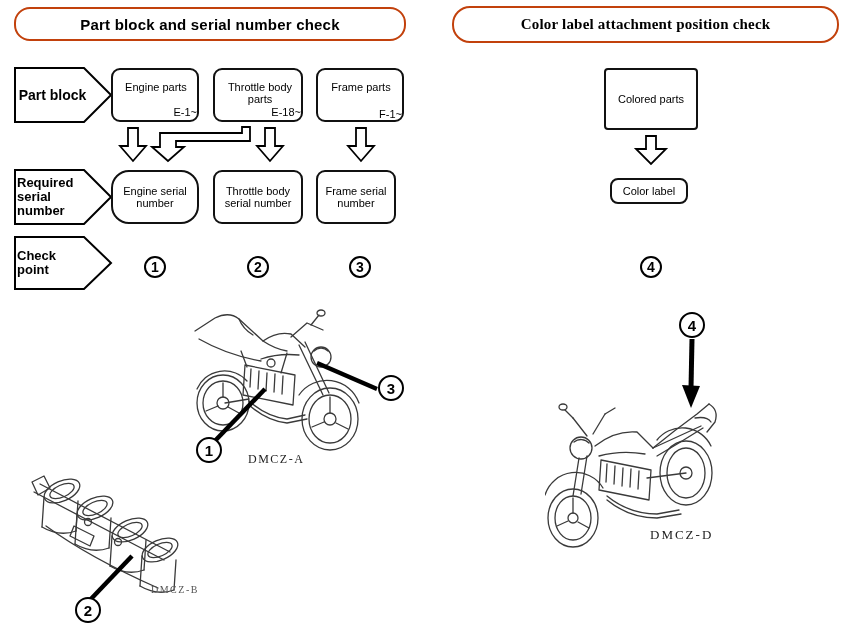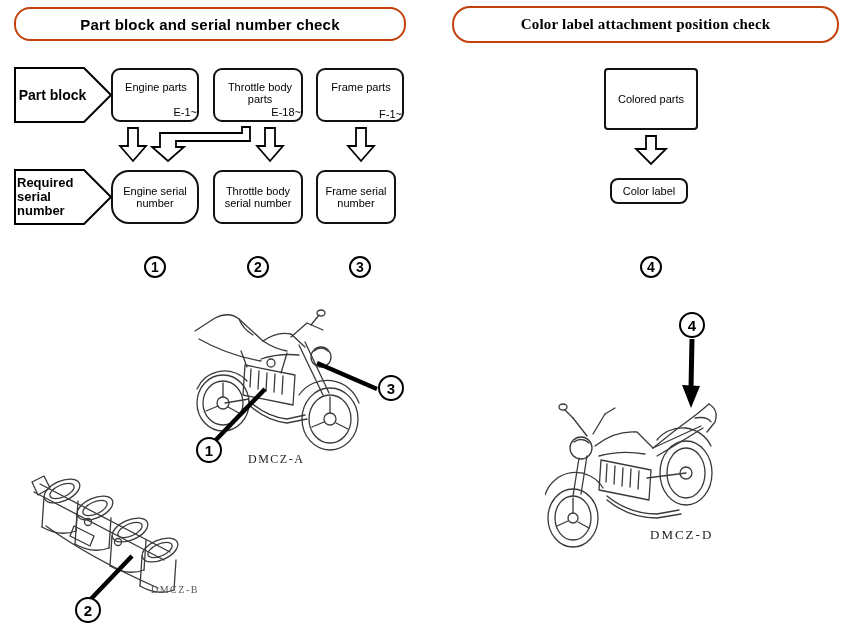--- a/index.html
+++ b/index.html
@@ -50,20 +50,26 @@
       <polygon points="1,1 70,1 97,28 70,55 1,55" fill="#fff" stroke="#000" stroke-width="2"></polygon>
     </svg>
     <div class="pent-label big">Part block</div>
   </div>
   <div class="pent" style="left:14px;top:169px;width:100px;height:56px;">
     <svg width="100" height="56" viewBox="0 0 100 56">
       <polygon points="1,1 70,1 97,28 70,55 1,55" fill="#fff" stroke="#000" stroke-width="2"></polygon>
     </svg>
     <div class="pent-label">Required serial number</div>
   </div>
+  <div class="pent" style="left:14px;top:236px;width:100px;height:54px;">
+    <svg width="100" height="54" viewBox="0 0 100 54">
+      <polygon points="1,1 70,1 97,27 70,53 1,53" fill="#fff" stroke="#000" stroke-width="2"></polygon>
+    </svg>
+    <div class="pent-label">Check point</div>
+  </div>
 
   <div class="fbox r1" style="left:111px;top:68px;width:88px;height:54px;">
     <div class="pb-name">Engine parts</div>
     <div>E-1~</div>
   </div>
   <div class="fbox r1" style="left:213px;top:68px;width:90px;height:54px;">
     <div class="pb-name">Throttle body parts</div>
     <div>E-18~</div>
   </div>
   <div class="fbox r1" style="left:316px;top:68px;width:88px;height:54px;gap:14px;">

